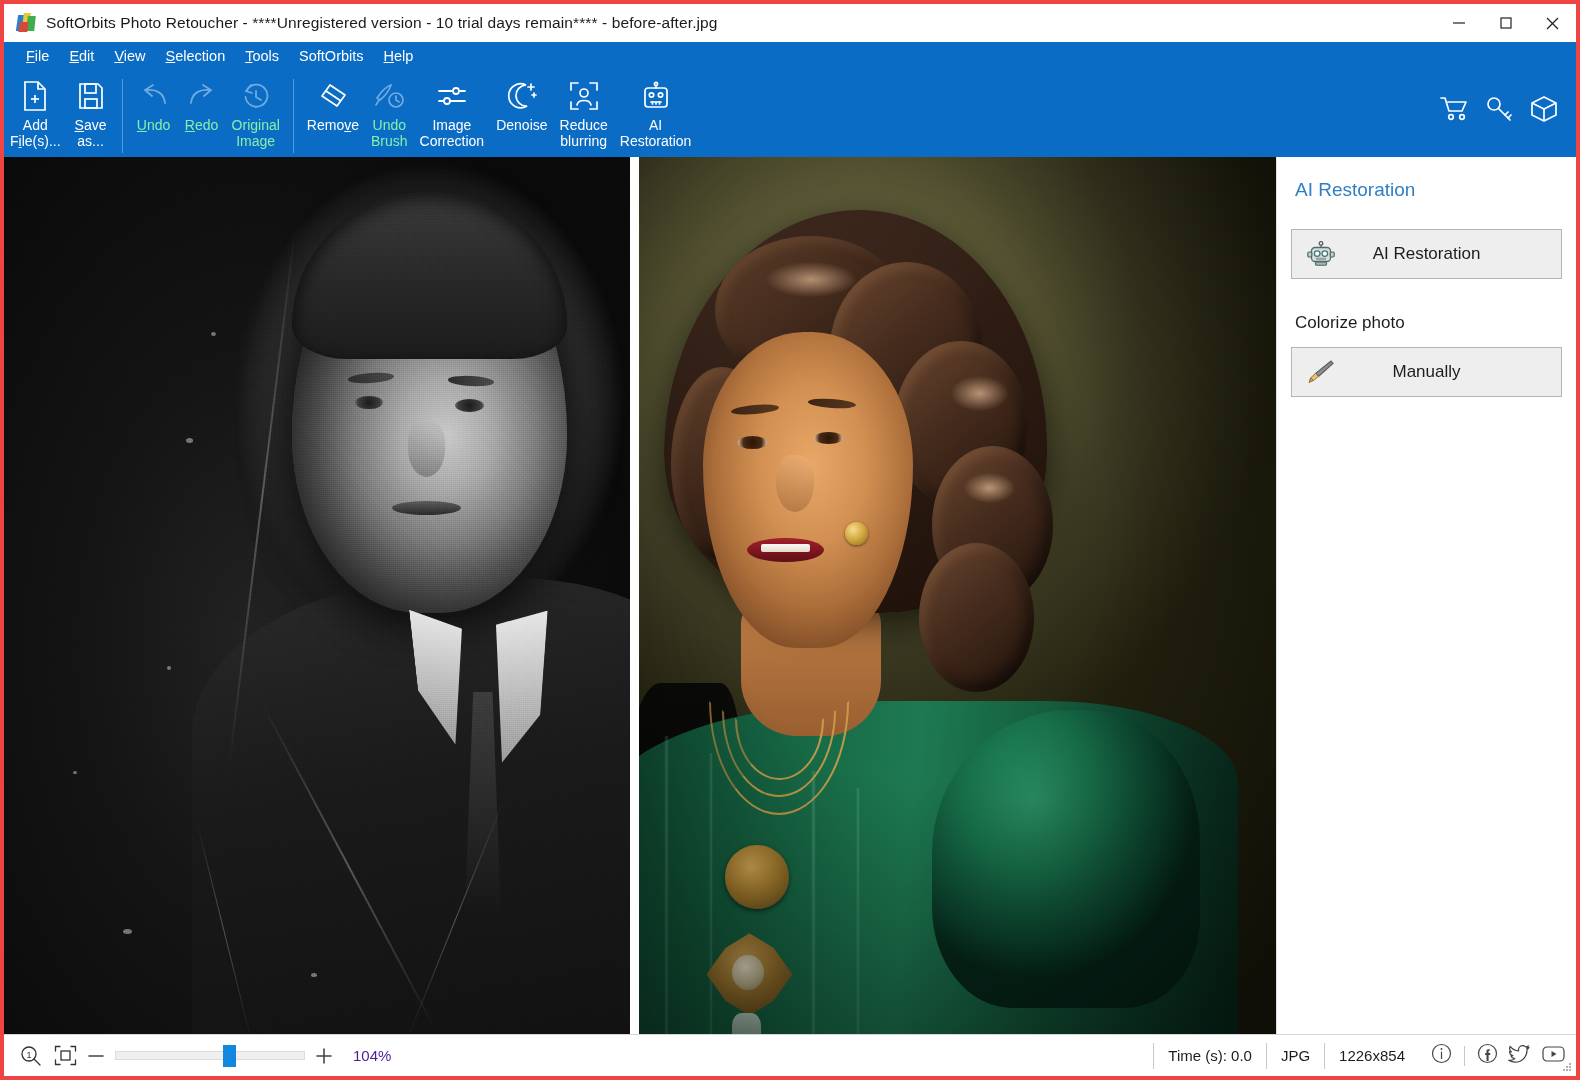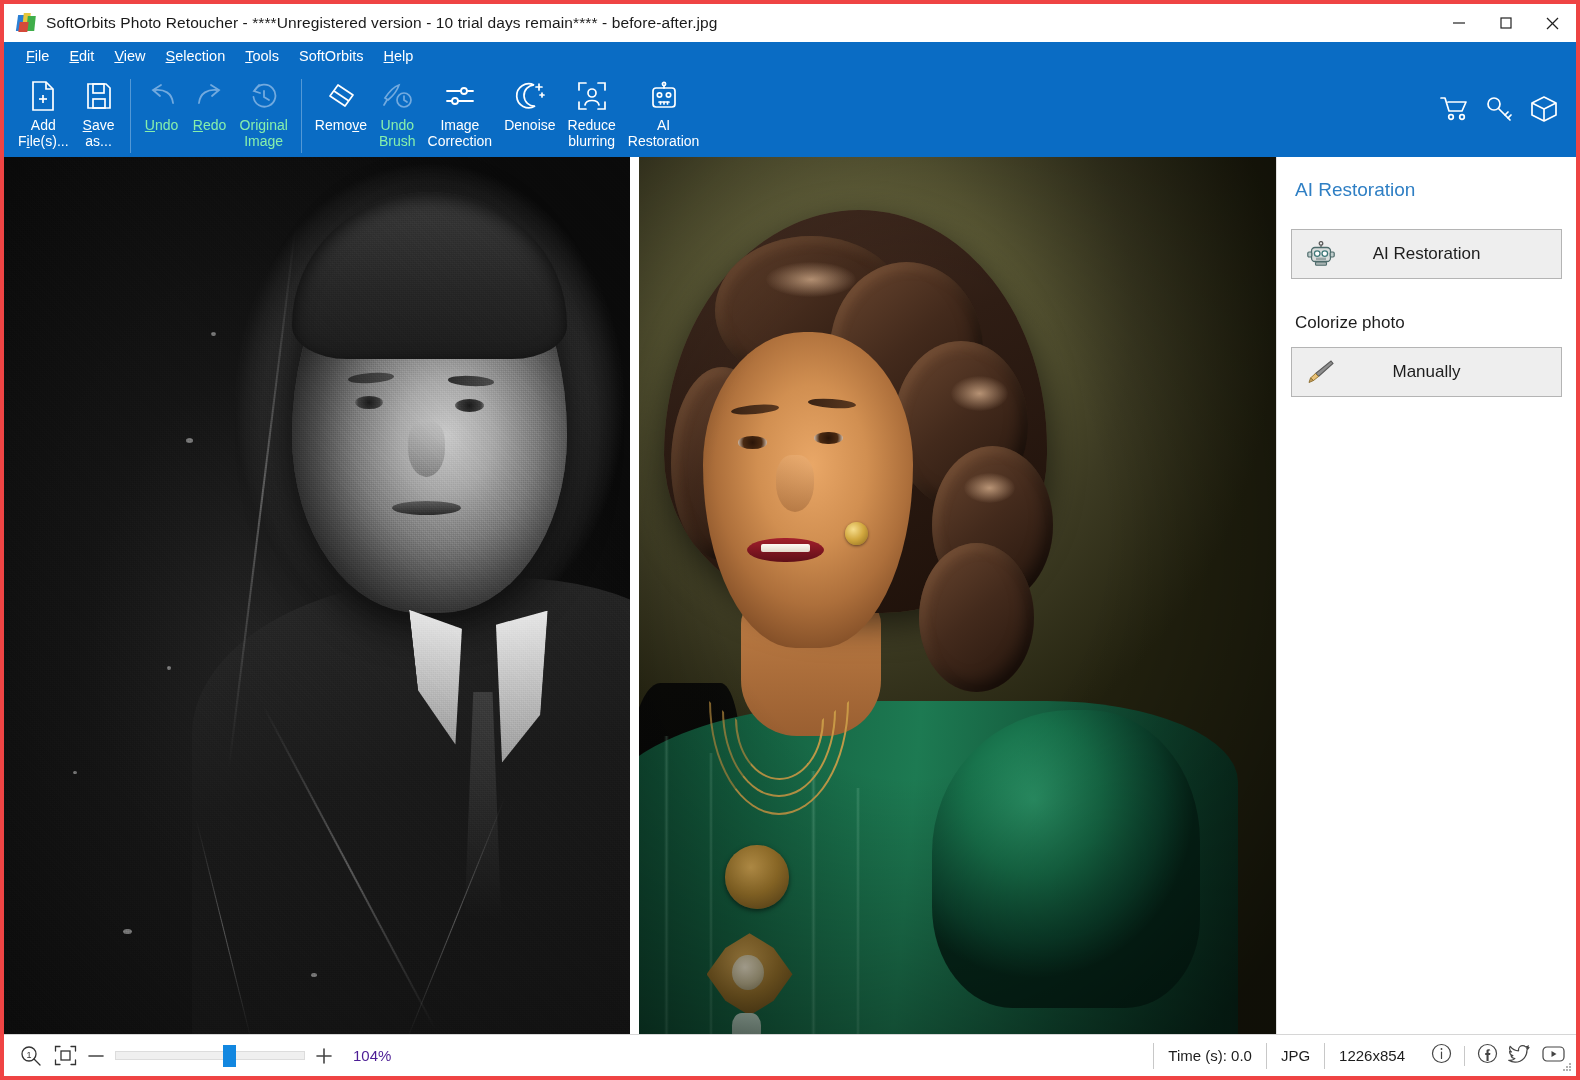--- a/index.html
+++ b/index.html
@@ -47,21 +47,20 @@
   .menu-item {
     color: #ffffff; font-size: 14.5px;
     padding: 3px 10px; white-space: nowrap;
   }
   .menu-item .u { text-decoration: underline; }
 
   
   .toolbar {
     height: 88px; min-height: 88px; background: #0a6cc4;
     display: flex; align-items: center; position: relative;
-    padding-left: 8px;
   }
   .tb-group { display: flex; align-items: flex-start; height: 88px; }
   .tb-sep { width: 1px; height: 74px; background: rgba(255,255,255,0.30); margin: 5px 7px 0 7px; }
   .tbtn {
     display: flex; flex-direction: column; align-items: center;
     min-width: 48px; padding: 8px 6px 0 6px; height: 88px;
   }
   .tbtn .ic { height: 38px; display:flex; align-items:center; justify-content:center; }
   .tbtn .lbl {
     color: #ffffff; font-size: 14px; line-height: 15.5px;

